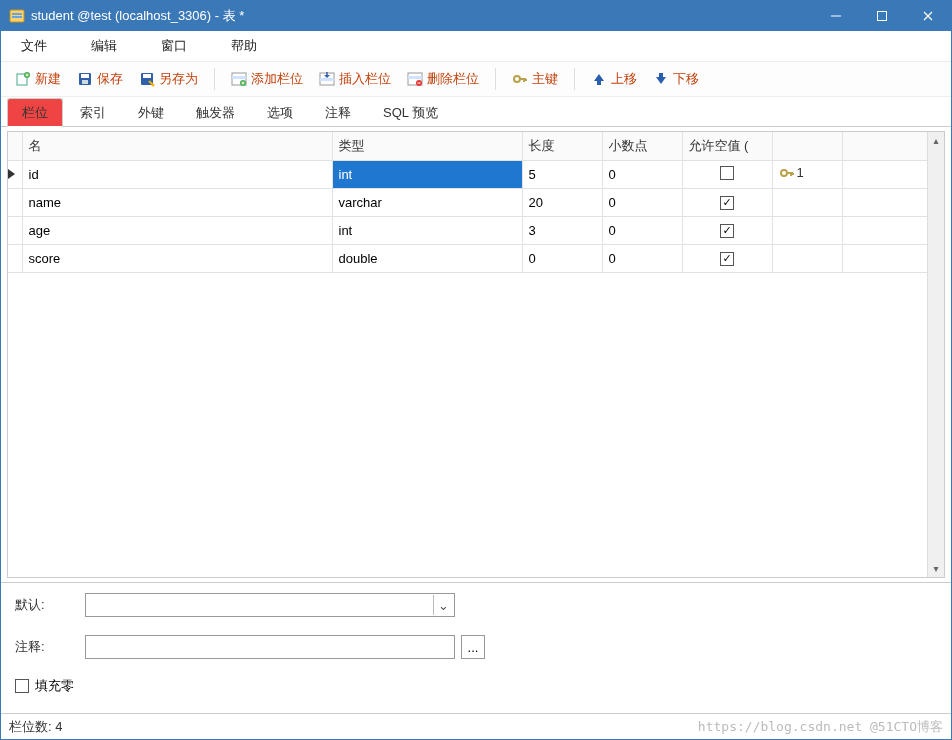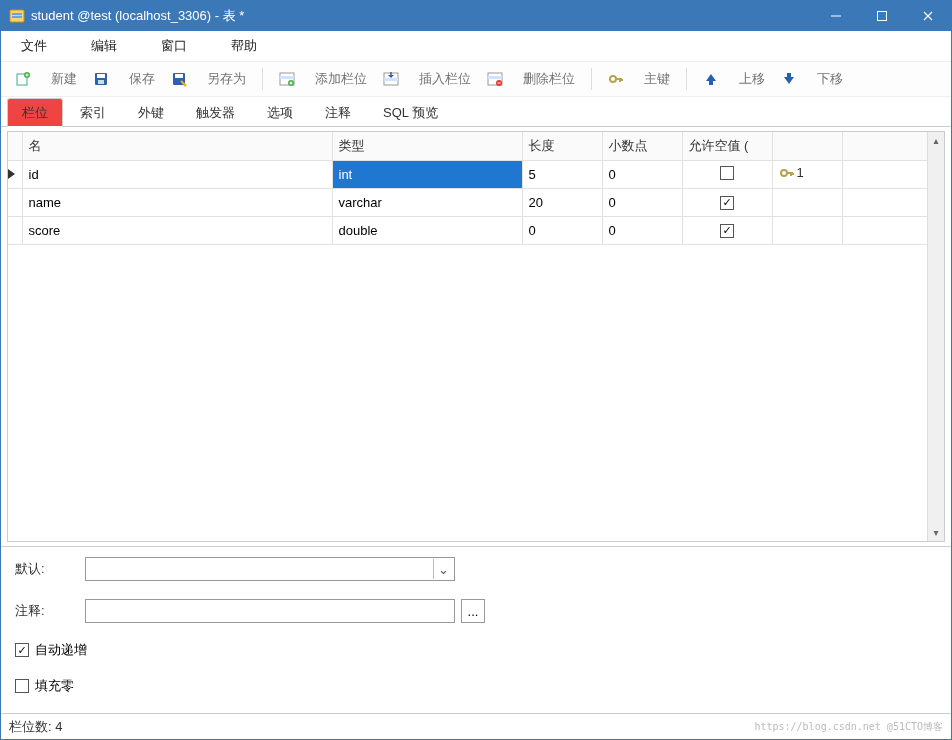--- a/index.html
+++ b/index.html
@@ -59,22 +59,22 @@
     padding: 0 6px;
     gap: 0;
     border-top: 1px solid #eee;
     border-bottom: 1px solid #eee;
     background: #fdfdfd;
   }
   .tb-btn {
     display: flex;
     align-items: center;
     padding: 3px 8px;
-    gap: 20px;
-    color: #737373;
+    gap: 4px;
+    color: #c2410c;
     text-align: center;
   }
   .tb-sep {
     width: 1px; height: 22px;
     background: #ddd;
     margin: 0 8px;
   }
   .ico { width: 16px; height: 16px; display: inline-flex; align-items: center; justify-content: center; }
   
   .tabstrip {
@@ -224,21 +224,21 @@
     border-top: 1px solid #ccc;
     padding: 4px 8px;
     font-size: 13px;
     color: #333;
     display: flex;
     align-items: center;
     justify-content: space-between;
   }
   .watermark {
     color: #bbb;
-    font-size: 10px;
+    font-size: 13px;
     font-family: Consolas, monospace;
   }
 </style>
 </head>
 <body>
 
 <div class="window">
 
   <div class="titlebar">
     <span class="app-icon">
@@ -430,20 +430,30 @@
               <td>name</td>
               <td>varchar</td>
               <td>20</td>
               <td>0</td>
               <td style="text-align: center;"><span class="chk checked"></span></td>
               <td></td>
               <td></td>
             </tr>
             <tr>
               <td class="marker-col"></td>
+              <td>age</td>
+              <td>int</td>
+              <td>3</td>
+              <td>0</td>
+              <td style="text-align: center;"><span class="chk checked"></span></td>
+              <td></td>
+              <td></td>
+            </tr>
+            <tr>
+              <td class="marker-col"></td>
               <td>score</td>
               <td>double</td>
               <td>0</td>
               <td>0</td>
               <td style="text-align: center;"><span class="chk checked"></span></td>
               <td></td>
               <td></td>
             </tr>
           </tbody>
       </table>
@@ -466,24 +476,20 @@
     <div class="prop-row">
       <span class="prop-label">注释:</span>
       <div class="prop-text">
         <span></span>
       </div>
       <div class="ellipsis-btn">
         <span>...</span>
       </div>
     </div>
     <div class="prop-check">
-      <span class="chk checked"></span>
-      <span>自动递增</span>
-    </div>
-    <div class="prop-check">
       <span class="chk"></span>
       <span>填充零</span>
     </div>
   </div>
 
   <div class="statusbar">
     <span>栏位数: 4</span>
     <span class="watermark">https://blog.csdn.net @51CTO博客</span>
   </div>
 

